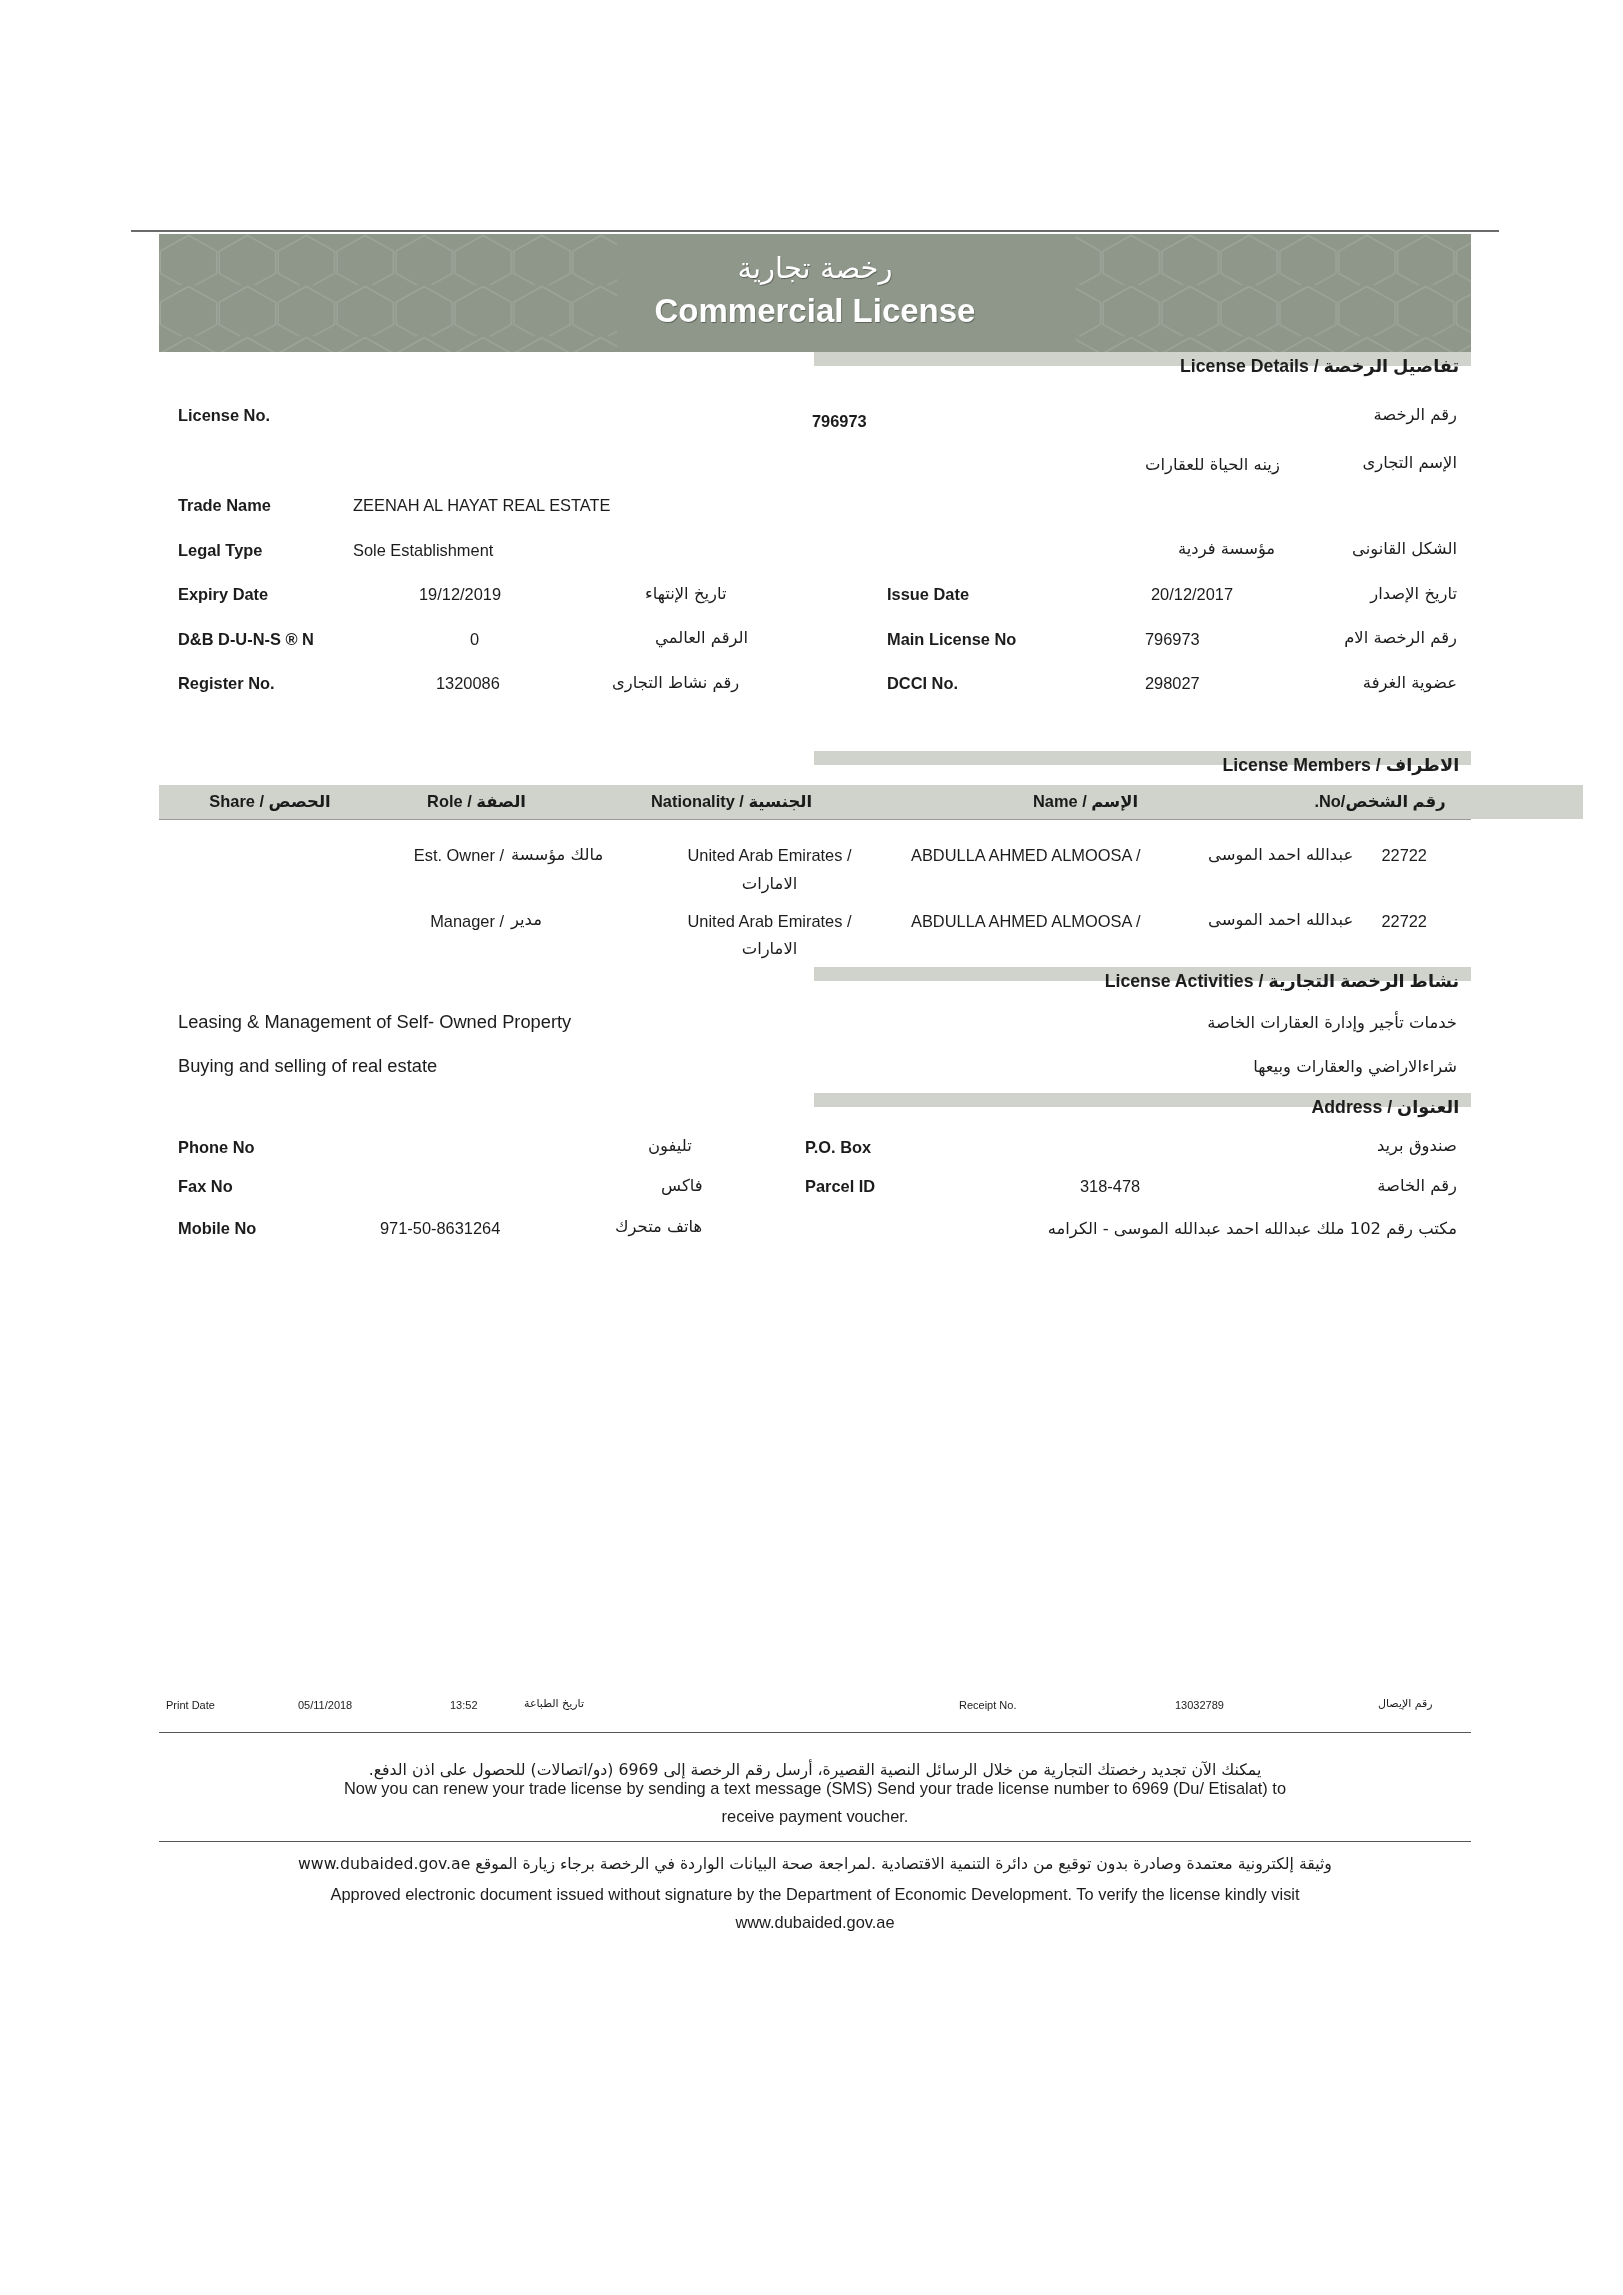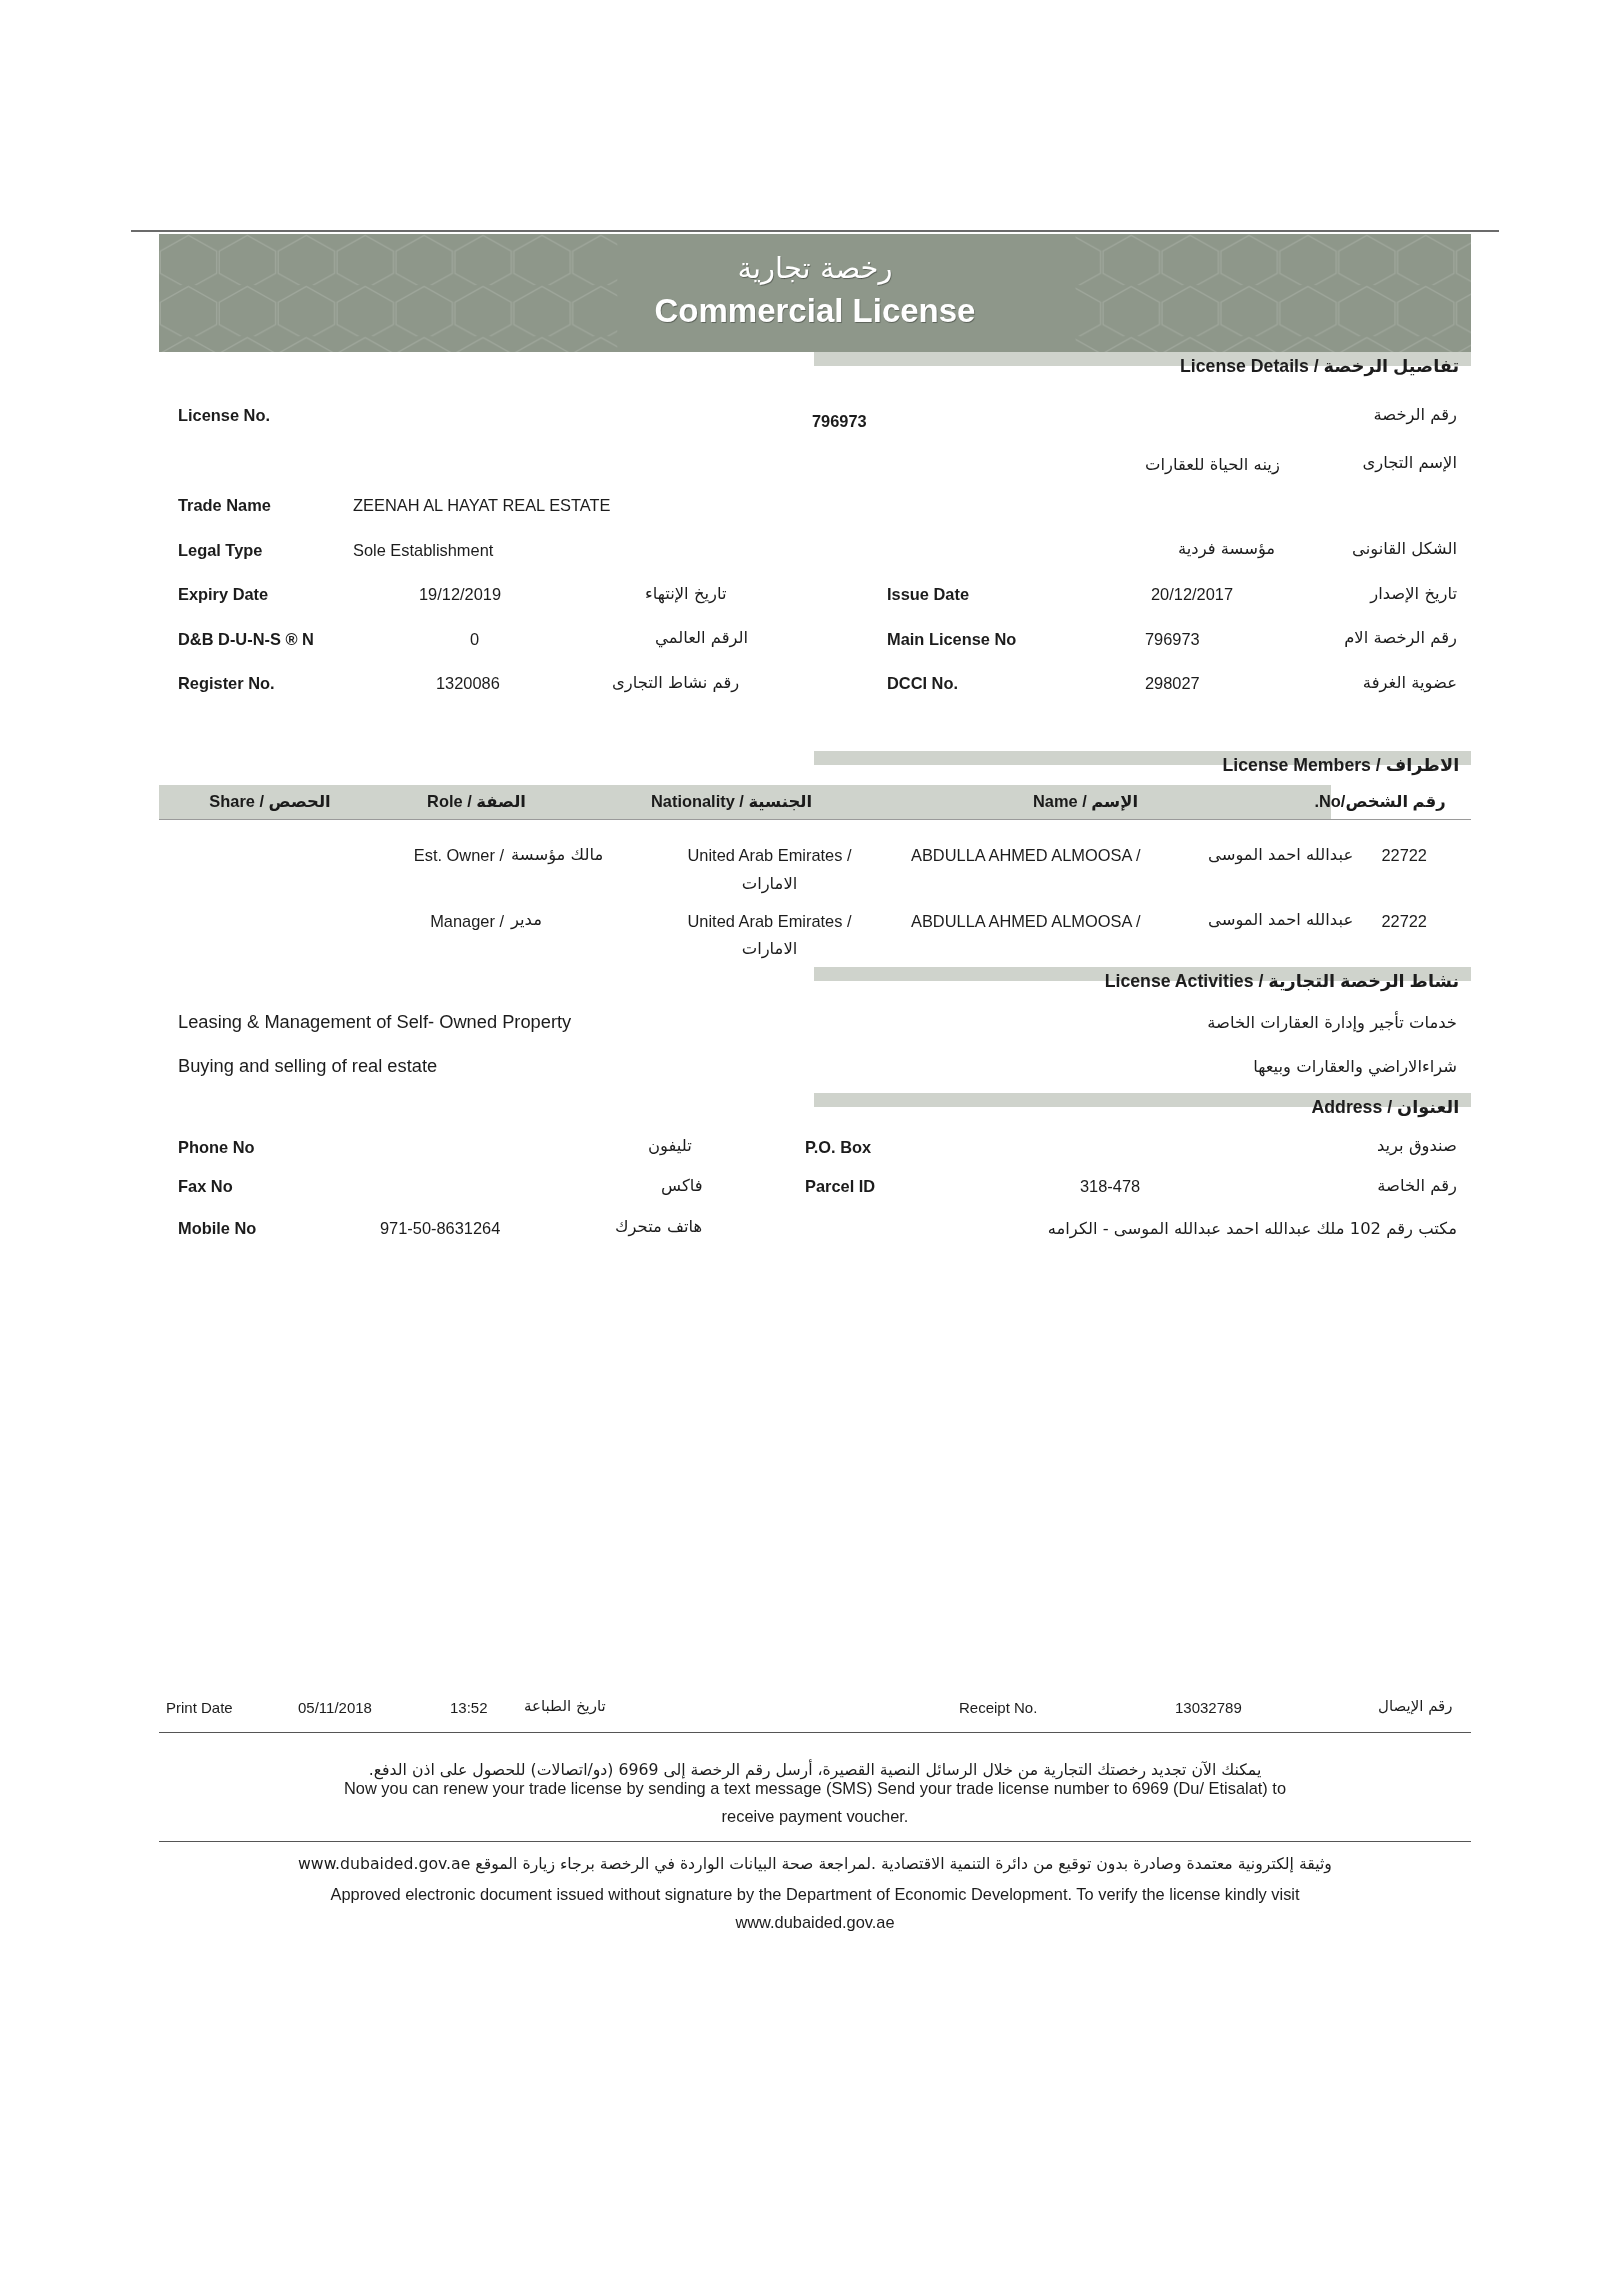--- a/index.html
+++ b/index.html
@@ -159,21 +159,21 @@
     font-family: "DejaVu Sans", sans-serif;
     direction: rtl;
   }
   .r { text-align: right; }
   .c { text-align: center; }
 
   
   .members-head {
     position: absolute;
     left: 159px; top: 785px;
-    width: 1172px; height: 34px;
+    width: 1424px; height: 34px;
     background: #cfd3cc;
   }
   .members-head .cell {
     position: absolute;
     top: 6.5px;
     font-size: 16.4px;
     font-weight: bold;
     color: #1b1b1b;
     text-align: center;
     font-family: "Liberation Sans", "DejaVu Sans", sans-serif;
@@ -186,21 +186,21 @@
 
   
   .footline {
     position: absolute;
     left: 159px;
     height: 1.3px;
     background: #555;
   }
   .foot-t {
     position: absolute;
-    font-size: 15px;
+    font-size: 11px;
     color: #1c1c1c;
     white-space: nowrap;
   }
   .foot-center {
     position: absolute;
     left: 159px;
     width: 1312px;
     text-align: center;
     font-size: 16.4px;
     color: #1c1c1c;

